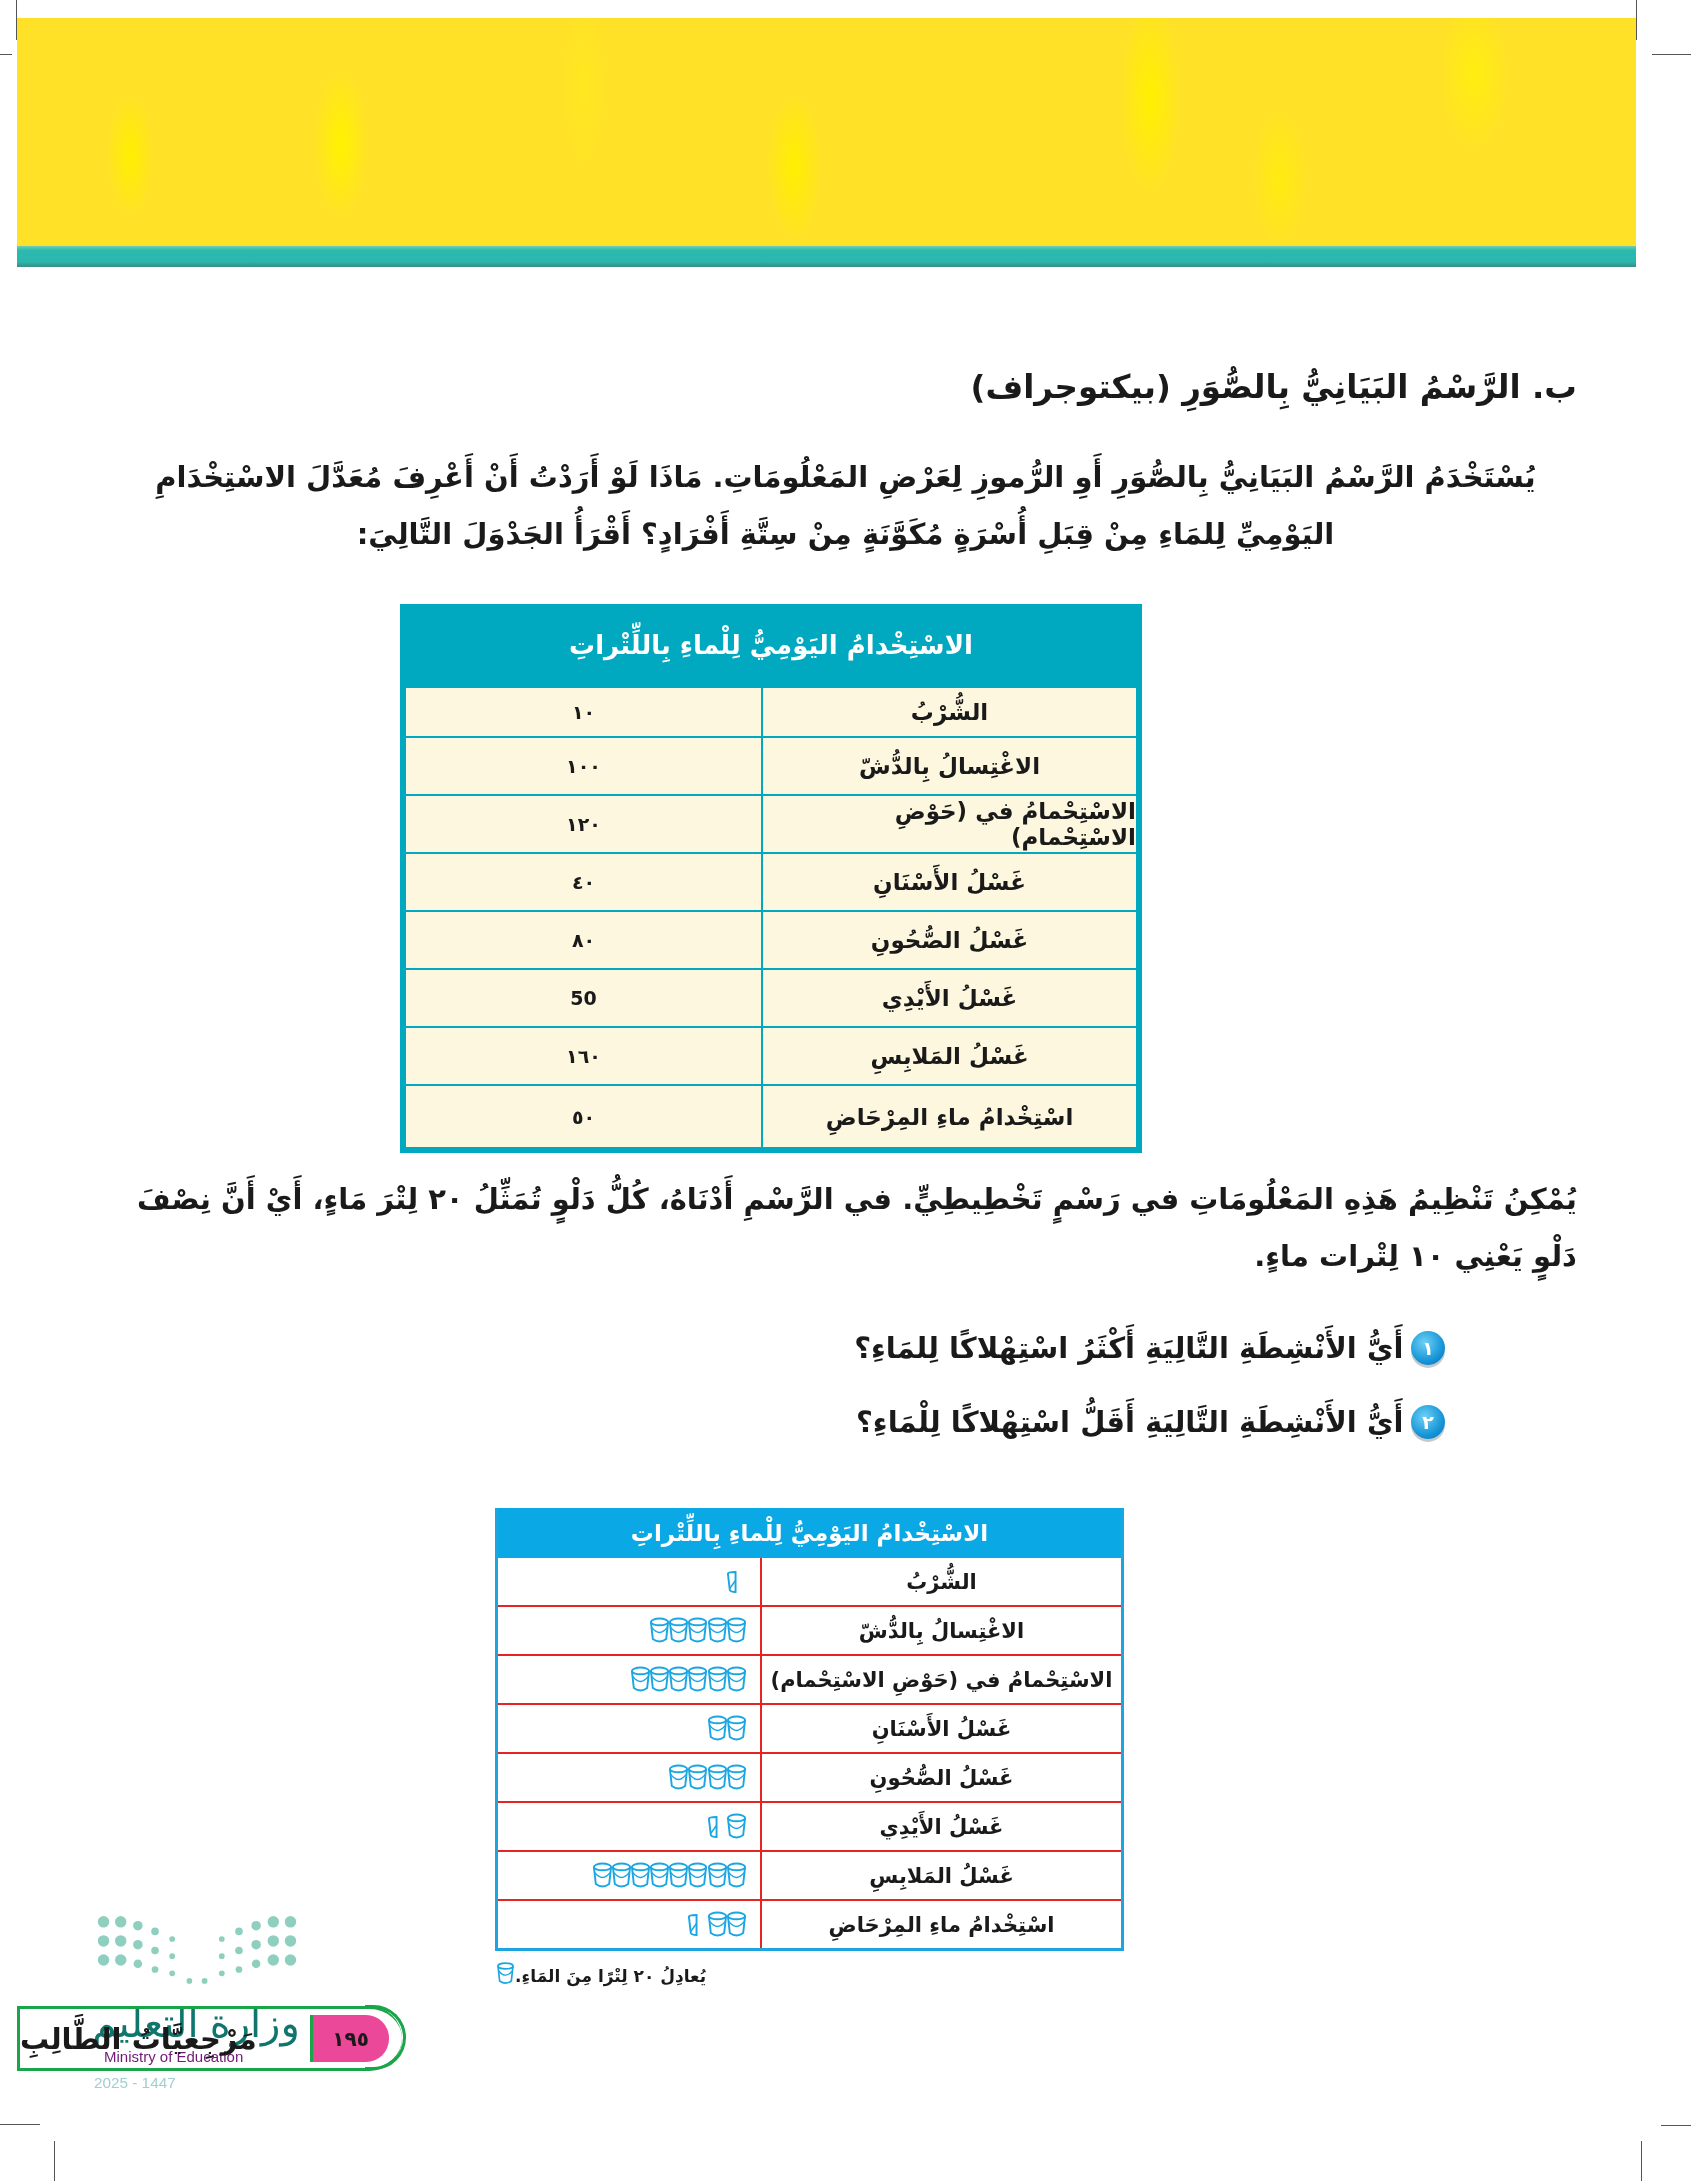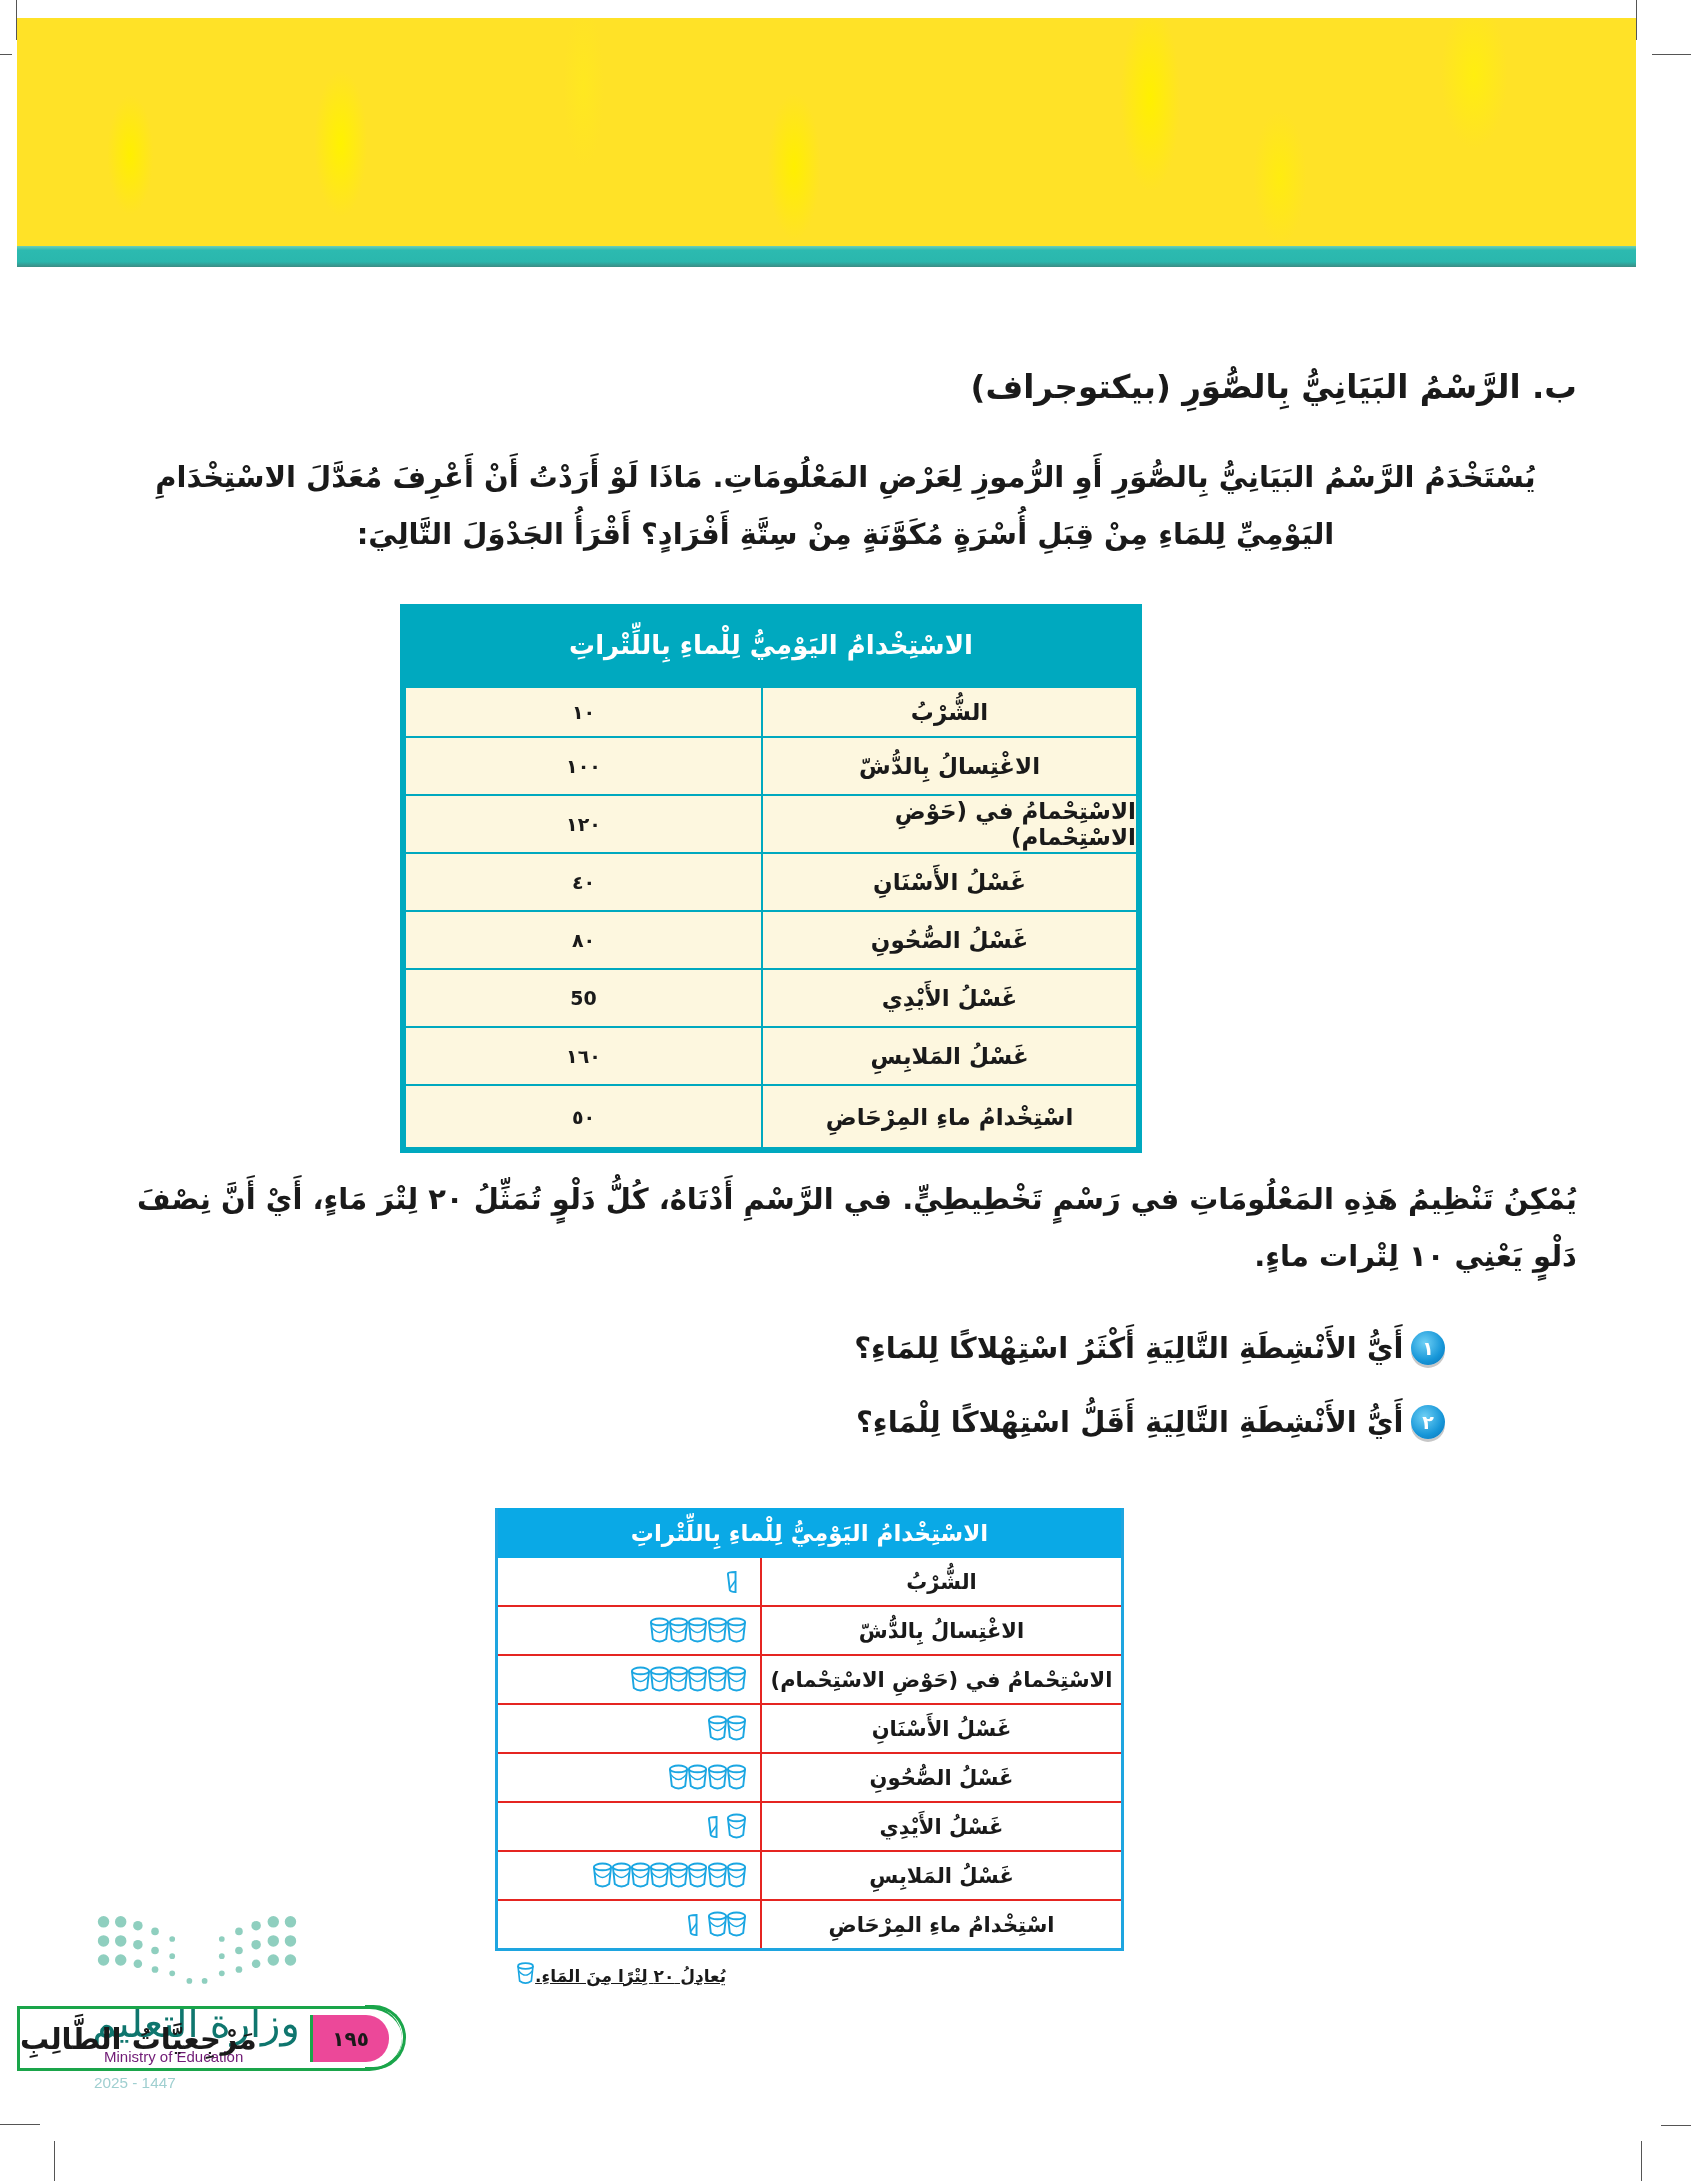--- a/index.html
+++ b/index.html
@@ -56,22 +56,22 @@
             border:3.8px solid #1ea5e0; border-top:none; background:#fff; }
   .table2 .thead { background:#0aa9e6; color:#fff; height:50px; display:flex; align-items:center;
                    justify-content:center; font-size:23px; font-weight:bold; }
   .table2 .row { display:flex; flex-direction:row-reverse; height:47px; border-top:2.9px solid #e52521; }
   .table2 .row:first-of-type { border-top:none; }
   .table2 .cell-label { width:359px; font-size:21px; font-weight:bold; display:flex;
                         align-items:center; justify-content:center; border-left:2.9px solid #e52521; }
   .table2 .cell-icons { flex:1; display:flex; flex-direction:row-reverse; align-items:center;
                         padding-right:13.4px; gap:0; }
   .bucket { width:21px; height:29px; margin-left:-1.9px; }
-  .legend { position:absolute; left:518px; top:1961px; display:flex; flex-direction:row-reverse;
-            align-items:center; direction:rtl;text-decoration:underline; }
+  .legend { position:absolute; left:498px; top:1961px; display:flex; flex-direction:row-reverse;
+            align-items:center; direction:rtl; }
   .legend .bucket { width:19px; height:25px; }
   .legend-text { font-size:17px; font-weight:bold; margin-right:7.6px; }
 
   
   .moe-logo { position:absolute; left:94px; top:1914px; width:206px; height:71px; }
   .moe-ar { position:absolute; left:92px; top:2000px; font-size:40px; color:#0f766e;
             font-family:"Liberation Sans", sans-serif; letter-spacing:1px; }
   .moe-en { position:absolute; left:104px; top:2048px; font-size:15px; color:#701a75;
             font-family:"Liberation Sans", sans-serif; }
   .moe-year { position:absolute; left:94px; top:2074px; font-size:15.3px; color:#9fcfd0;

